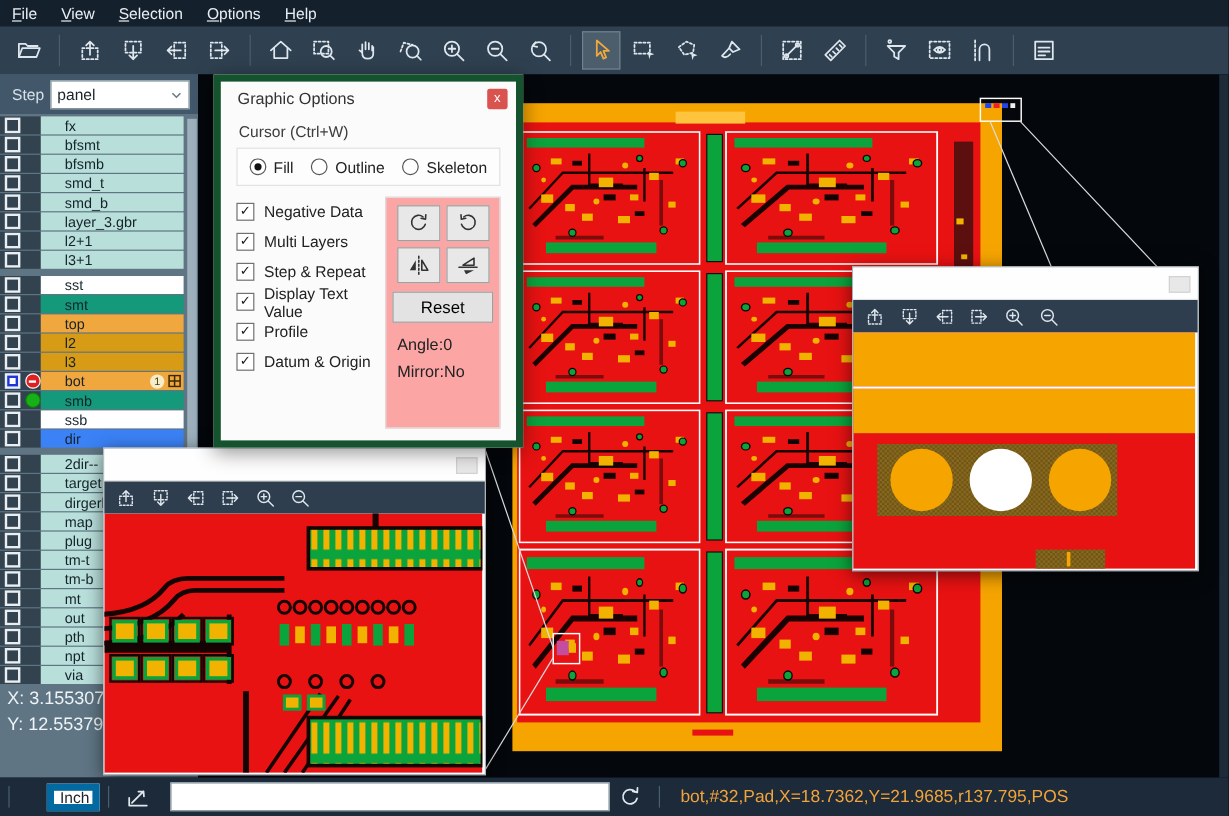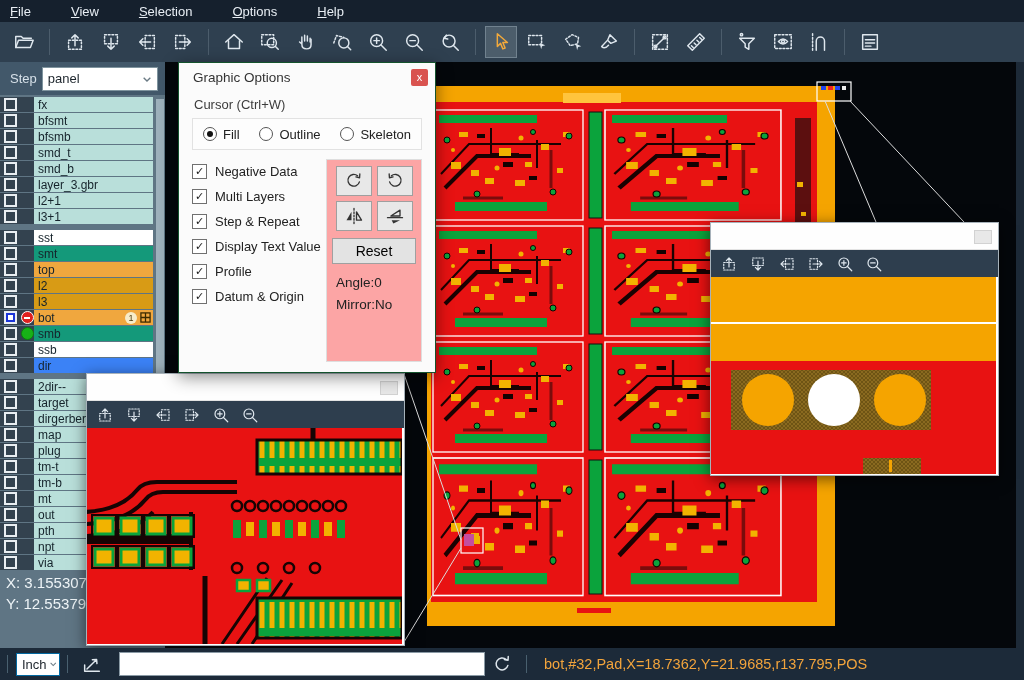--- a/index.html
+++ b/index.html
@@ -1,21 +1,21 @@
 <!DOCTYPE html>
 <html style="--c-red: #e81212; --c-orange: #f5a400; --c-tab: #ffc43d; --c-green: #0ba33c; --c-yellow: #f2b300; --c-maroon: #5c0f0f; --c-accent: #f2a93b;"><head>
 <meta charset="utf-8">
 <style>
   html,body{margin:0;padding:0;background:#000;}
   .app{position:relative;width:1024px;height:680px;overflow:hidden;
        font-family:"Liberation Sans",sans-serif;background:#101b26;}
 
   
   .menubar{position:absolute;left:0;top:0;width:1024px;height:22px;background:#15202d;
-           display:flex;align-items:center;color:#e8eef4;font-size:13px;gap:20px;}
+           display:flex;align-items:center;color:#e8eef4;font-size:13px;}
   .menu-item{display:inline-block;padding:2px 10px;cursor:default;}
   .menu-item::first-letter{text-decoration:underline;}
 
   
   .toolbar{position:absolute;left:0;top:22px;width:1024px;height:40px;background:#2f4050;
            display:flex;align-items:center;padding-left:6px;box-sizing:border-box;}
   .tbtn{width:32px;height:32px;margin:0 2px;background:transparent;border:1px solid transparent;
         display:flex;align-items:center;justify-content:center;padding:0;}
   .tbtn.active{background:#4c5d6b;border:1px solid #71828f;}
   .tsep{width:1px;height:26px;background:#4c5d6c;margin:0 7px;}
@@ -40,56 +40,56 @@
   .lcheck{width:20px;display:flex;align-items:center;justify-content:center;align-self:stretch;background:#33424f;}
   .cb{width:9px;height:9px;border:2px solid #e9eef2;background:transparent;display:block;}
   .cb.sel{background:#1b35d8;display:flex;align-items:center;justify-content:center;}
   .cb.sel i{display:block;width:5px;height:5px;background:#fff;}
   .lind{width:14px;align-self:stretch;background:#33424f;display:flex;align-items:center;justify-content:center;}
   .ind-red,.ind-green{width:11px;height:11px;border-radius:50%;display:flex;align-items:center;justify-content:center;}
   .ind-red{background:#e02020;border:1px solid #fff;}
   .ind-red i{display:block;width:6px;height:2px;background:#fff;}
   .ind-green{background:#17b117;border:1px solid #0d7d0d;}
   .lname{flex:1;margin-right:12px;display:flex;align-items:center;font-size:12px;color:#15232b;
-         padding-left:4px;height:15px;white-space:nowrap;overflow:hidden;}
+         padding-left:20px;height:15px;white-space:nowrap;overflow:hidden;}
   .t-cyan{background:#b9dfda;} .t-white{background:#ffffff;} .t-green{background:#14997a;}
   .t-orange{background:#f0a73e;} .t-gold{background:#d89b15;} .t-gray{background:#3b82f6;}
   .badge{margin-left:auto;width:12px;height:12px;border-radius:50%;background:#f7ecc9;color:#4a3b10;
          font-size:9px;display:flex;align-items:center;justify-content:center;}
   .gridic{width:11px;height:11px;margin:0 2px 0 3px;}
   .scrollstrip{position:absolute;right:1px;top:37px;width:8px;height:482px;background:#9db0bb;}
   .coords{position:absolute;left:6px;bottom:34px;color:#eef4f7;font-size:15px;line-height:21px;}
 
   
   .canvas{position:absolute;left:165px;top:62px;width:859px;height:586px;background:#04070b;}
   .rightedge{position:absolute;right:0;top:62px;width:8px;height:586px;background:#1d2a38;}
 
   
   .statusbar{position:absolute;left:0;top:648px;width:1024px;height:32px;background:#1c2a39;
              display:flex;align-items:center;color:#cfd9e2;}
   .sb-sep{width:1px;height:18px;background:#49606f;margin:0 7px;}
-  .unitselect{width:44px;height:23px;background:#fff;border:1px solid #0369a1;color:#1c242b;
-              font-size:13px;display:flex;align-items:center;padding-left:5px;box-sizing:border-box;margin-left:1px;}
+  .unitselect{width:44px;height:23px;background:#fff;border:6px solid #0369a1;color:#1c242b;
+              font-size:13px;display:flex;align-items:center;padding-left:5px;box-sizing:border-box;margin-left:24px;}
   .unitselect svg{width:14px;height:14px;margin-left:auto;}
   .sb-icon{width:22px;height:22px;margin:0 6px;}
   .cmdinput{width:356px;height:22px;border:1px solid #8a9aa5;background:#fff;margin-left:10px;
             font-size:13px;padding:0 4px;}
   .selinfo{color:#f2a43c;font-size:14.5px;margin-left:10px;white-space:nowrap;}
 
   
   .popup{position:absolute;border:1px solid #a7b2ba;box-shadow:0 3px 14px rgba(0,0,0,.55);background:#fff;}
   .popup-title{height:26px;background:#fefefe;border-bottom:1px solid #e3e3e3;position:relative;}
   .popup-btn{position:absolute;right:6px;top:7px;width:16px;height:12px;background:#e8e8e8;border:1px solid #d2d2d2;}
   .popup-toolbar{height:27px;background:#2e3e4e;display:flex;align-items:center;gap:11px;padding-left:9px;}
   .pt-btn{background:none;border:none;padding:0;display:flex;align-items:center;}
   .popup-content{display:block;}
 
   
   .dialog{position:absolute;left:178px;top:62px;width:258px;height:311px;background:#fbfbfb;
-          border:1px solid #14532d;box-shadow:0 4px 16px rgba(0,0,0,.45);box-sizing:border-box;
+          border:6px solid #14532d;box-shadow:0 4px 16px rgba(0,0,0,.45);box-sizing:border-box;
           display:flex;flex-direction:column;font-size:13px;color:#222;}
   .dlg-title{height:28px;display:flex;align-items:center;padding:0 7px 0 14px;}
   .dlg-title-text{font-size:13.5px;color:#333;}
   .dlg-close{margin-left:auto;width:17px;height:17px;background:#d9534f;border:none;border-radius:2px;
              color:#fff;font-size:11px;line-height:15px;display:flex;align-items:center;justify-content:center;}
   .dlg-body{flex:1;display:flex;flex-direction:column;padding:4px 13px 10px 13px;}
   .dlg-widthlabel{margin:2px 0 6px 2px;color:#3c3c3c;}
   .radiobox{border:1px solid #e2e2e2;background:#fdfdfd;height:30px;display:flex;align-items:center;
             justify-content:space-between;padding:0 10px;text-align:center;}
   .radio{display:flex;align-items:center;gap:6px;}

